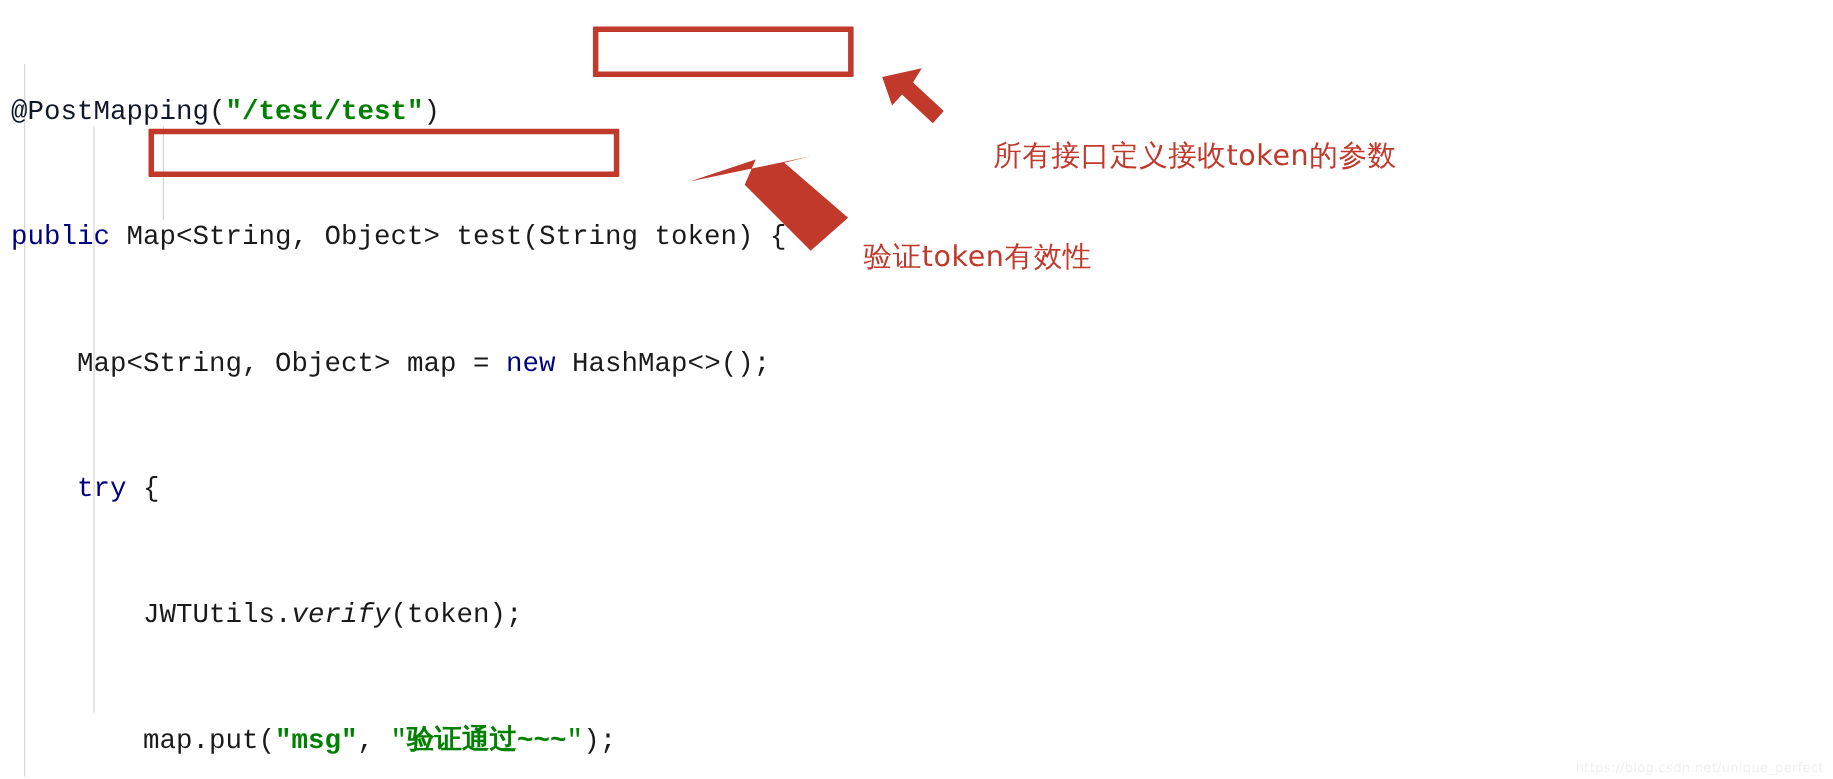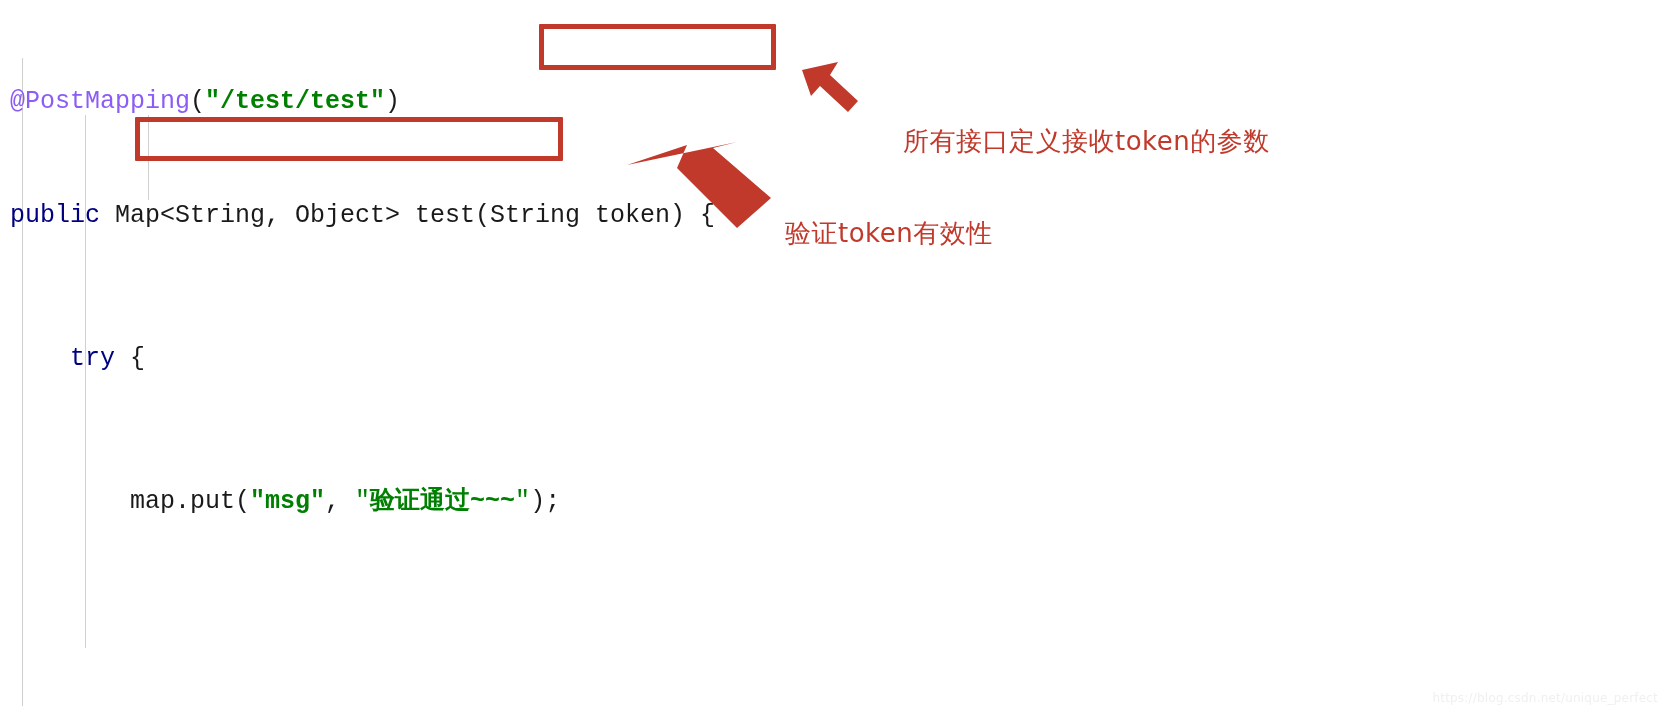--- a/index.html
+++ b/index.html
@@ -29,21 +29,21 @@
     color: #202020;
     letter-spacing: 0px;
   }
   .ln {
     height: 28.6px;
     white-space: pre;
   }
 
   
   .kw      { color: #000080; font-weight: normal; }
-  .anno    { color: #8b5cf6; }
+  .anno    { color: #0f172a; }
   .str     { color: #008000; font-weight: bold; }
   .strq    { color: #008000; }
   .plain   { color: #1a1a1a; }
   .ital    { font-style: italic; color: #1a1a1a; }
 
   
   .guide {
     position: absolute;
     width: 1px;
     background: #d0d0d0;
@@ -94,23 +94,25 @@
   <div class="guide" style="left:22px; top:58px; height:648px;"></div>
   <div class="guide" style="left:85px; top:115px; height:533px;"></div>
   <div class="guide" style="left:148px; top:115px; height:85px;"></div>
 
   <div id="code">
 
     <div class="ln"><span class="anno">@PostMapping</span><span class="plain">(</span><span class="str">"/test/test"</span><span class="plain">)</span></div>
 
     <div class="ln"><span class="kw">public</span><span class="plain"> Map&lt;String, Object&gt; test(String token) {</span></div>
 
+    <div class="ln"><span class="plain">    Map&lt;String, Object&gt; map = </span><span class="kw">new</span><span class="plain"> HashMap&lt;&gt;();</span></div>
 
     <div class="ln"><span class="plain">    </span><span class="kw">try</span><span class="plain"> {</span></div>
 
+    <div class="ln"><span class="plain">        JWTUtils.</span><span class="ital">verify</span><span class="plain">(token);</span></div>
 
     <div class="ln"><span class="plain">        map.put(</span><span class="str">"msg"</span><span class="plain">, </span><span class="strq">"</span><span class="str">验证通过~~~</span><span class="strq">"</span><span class="plain">);</span></div>
 
     
 
     
 
     
 
     

